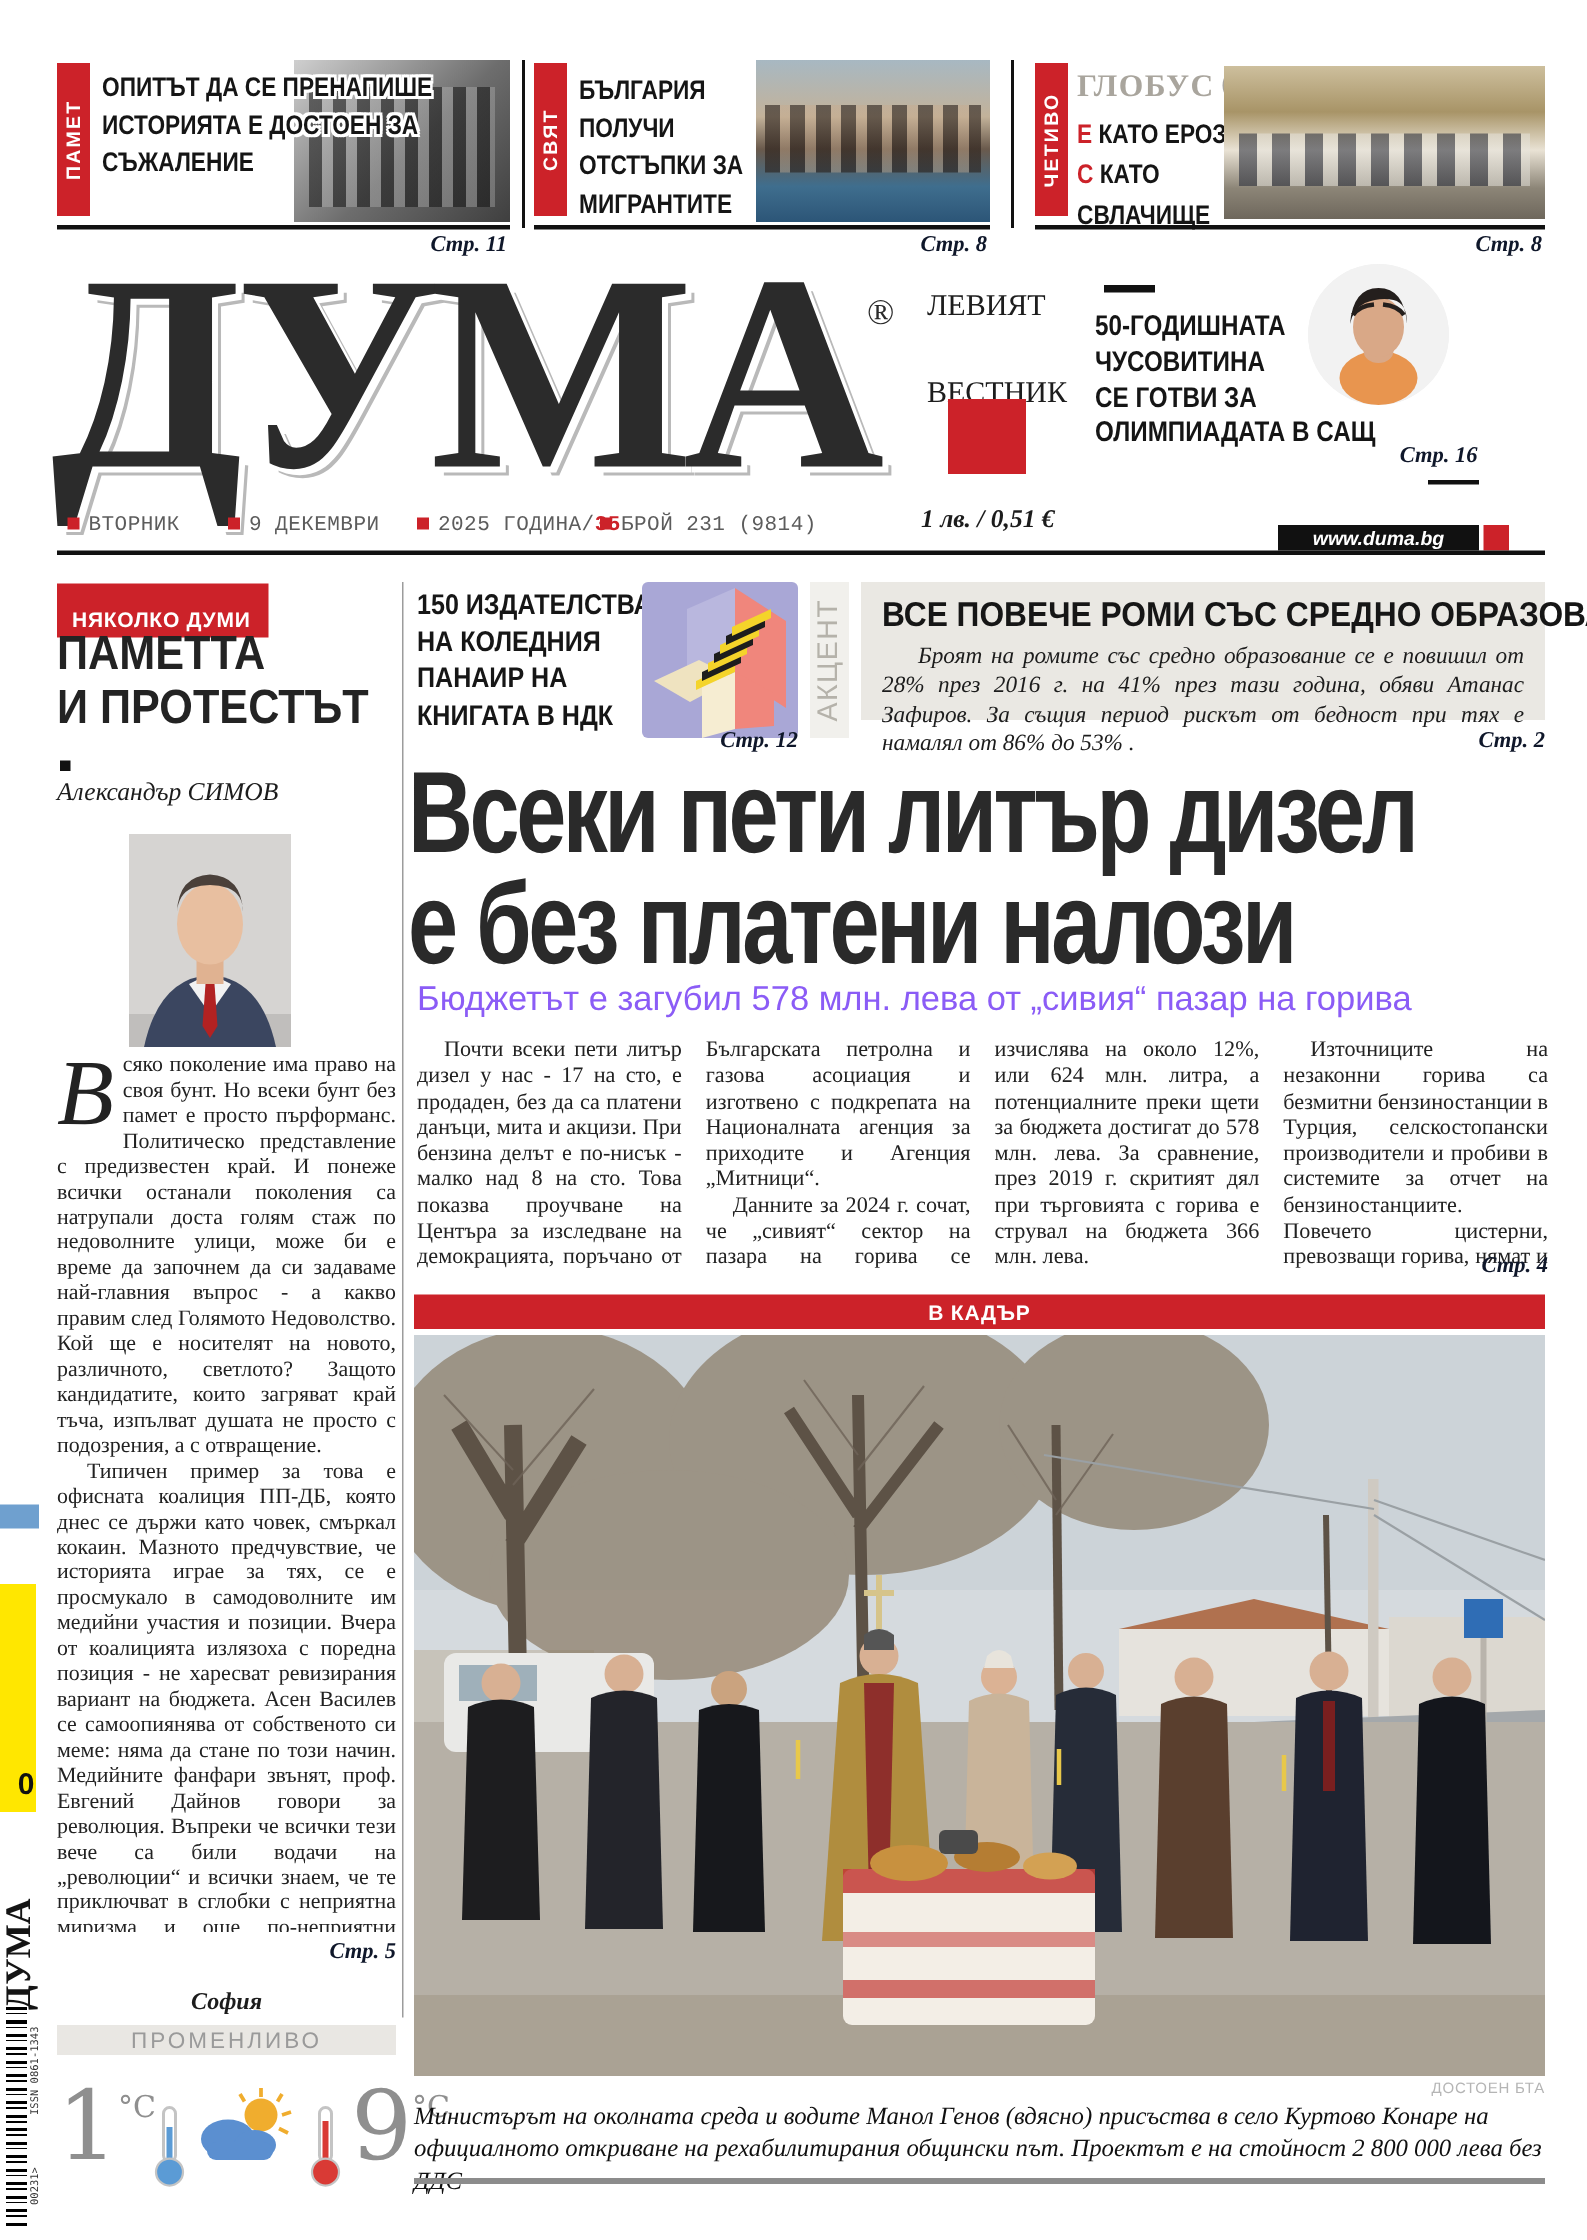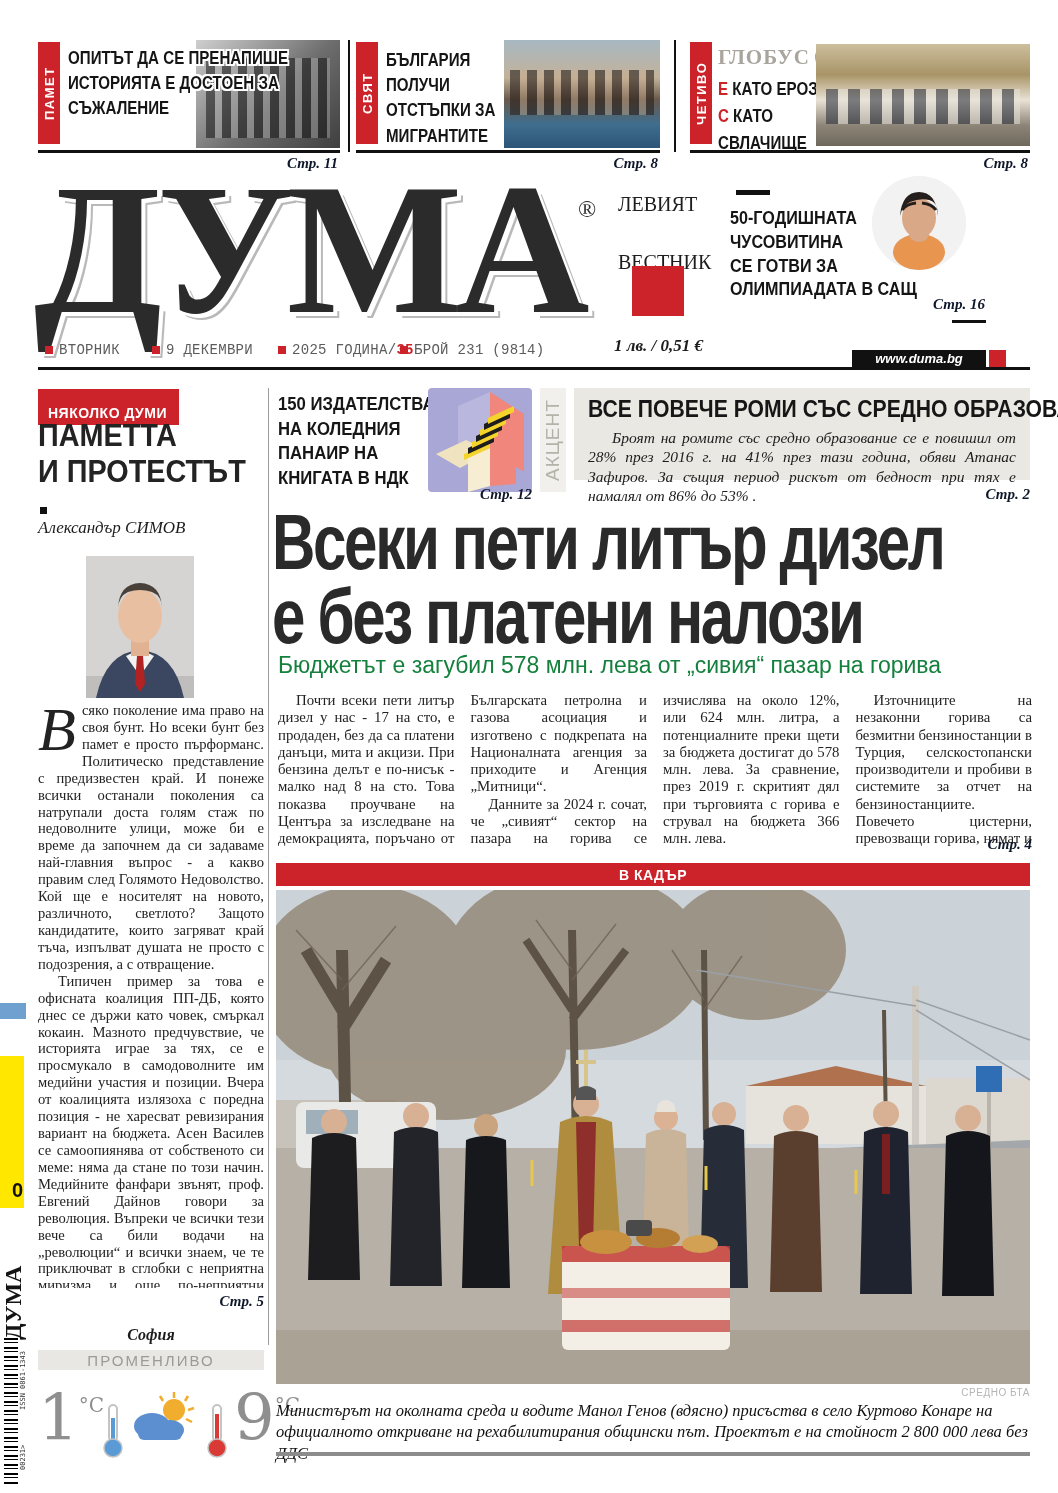--- a/index.html
+++ b/index.html
@@ -223,21 +223,21 @@
   <div class="abs akcbox" style="left:574px;top:388px;width:456px;height:92px;padding:8px 14px;box-sizing:border-box;">
     <div class="sans" style="font-weight:bold;font-size:23px;color:#161616;transform:scaleX(.92);transform-origin:0 0;white-space:nowrap;">ВСЕ ПОВЕЧЕ РОМИ СЪС СРЕДНО ОБРАЗОВАНИЕ</div>
     <div class="serif" style="font-style:italic;font-size:15.5px;line-height:1.25;margin-top:5px;text-align:justify;text-indent:24px;">Броят на ромите със средно образование се е повишил от 28% през 2016 г. на 41% през тази година, обяви Атанас Зафиров. За същия период рискът от бедност при тях е намалял от 86% до 53% .</div>
   </div>
   <div class="pageref abs" style="left:930px;top:486px;width:100px;text-align:right;">Стр. 2</div>
 
   <div class="lead-h abs" style="left:272px;top:506px;width:980px;">
     <span style="display:block;">Всеки пети литър дизел</span>
     <span style="display:block;">е без платени налози</span>
   </div>
-  <div class="abs sans" style="left:278px;top:652px;width:756px;font-size:23px;color:#15803d;">Бюджетът е загубил 578 млн. лева от „сивия“ пазар на горива</div>
+  <div class="abs sans" style="left:278px;top:652px;width:756px;font-size:23px;color:#8b5cf6;">Бюджетът е загубил 578 млн. лева от „сивия“ пазар на горива</div>
 
   <div class="abs leadcols" style="left:278px;top:692px;width:754px;height:168px;overflow:hidden;">
     <p>Почти всеки пети литър дизел у нас - 17 на сто, е продаден, без да са платени данъци, мита и акцизи. При бензина делът е по-нисък - малко над 8 на сто. Това показва проучване на Центъра за изследване на демокрацията, поръчано от Българската петролна и газова асоциация и изготвено с подкрепата на Националната агенция за приходите и Агенция „Митници“.</p>
     <p>Данните за 2024 г. сочат, че „сивият“ сектор на пазара на горива се изчислява на около 12%, или 624 млн. литра, а потенциалните преки щети за бюджета достигат до 578 млн. лева. За сравнение, през 2019 г. скритият дял при търговията с горива е струвал на бюджета 366 млн. лева.</p>
     <p>Източниците на незаконни горива са безмитни бензиностанции в Турция, селскостопански производители и пробиви в системите за отчет на бензиностанциите. Повечето цистерни, превозващи горива, нямат и GPS-устройства за проследяване. От април тази година на входа и изхода на всички данъчни складове има уреди за контрол и постоянно видеонаблюдение.</p>
   </div>
   <div class="pageref abs" style="left:912px;top:836px;width:120px;text-align:right;">Стр. 4</div>
 
   <div class="abs sans" style="left:276px;top:863px;width:754px;height:23px;background:#cc2229;color:#fff;font-weight:bold;font-size:14px;letter-spacing:.5px;display:flex;align-items:center;justify-content:center;">В КАДЪР</div>
 
@@ -350,17 +350,17 @@
         <rect x="286" y="398" width="168" height="10" fill="#c23a34" opacity=".55"></rect>
         <rect x="286" y="430" width="168" height="12" fill="#c23a34" opacity=".7"></rect>
         <ellipse cx="330" cy="352" rx="26" ry="12" fill="#c8913f"></ellipse>
         <ellipse cx="382" cy="348" rx="22" ry="10" fill="#b57d33"></ellipse>
         <ellipse cx="424" cy="354" rx="18" ry="9" fill="#d3a153"></ellipse>
         <rect x="350" y="330" width="26" height="16" rx="4" fill="#4a4a4a"></rect>
       </g>
     </svg>
   </div>
 
-  <div class="abs sans" style="left:276px;top:1387px;width:754px;text-align:right;font-size:10px;color:#b5b5b5;letter-spacing:.5px;">СРЕДНО БТА</div>
+  <div class="abs sans" style="left:276px;top:1387px;width:754px;text-align:right;font-size:10px;color:#b5b5b5;letter-spacing:.5px;">ДОСТОЕН БТА</div>
   <div class="abs capt" style="left:276px;top:1400px;width:754px;">Министърът на околната среда и водите Манол Генов (вдясно) присъства в село Куртово Конаре на официалното откриване на рехабилитирания общински път. Проектът е на стойност  2 800 000 лева без ДДС</div>
   <div class="abs" style="left:276px;top:1452px;width:754px;height:4px;background:#8c8c8c;"></div>
 
 </div>
 
 </body></html>

